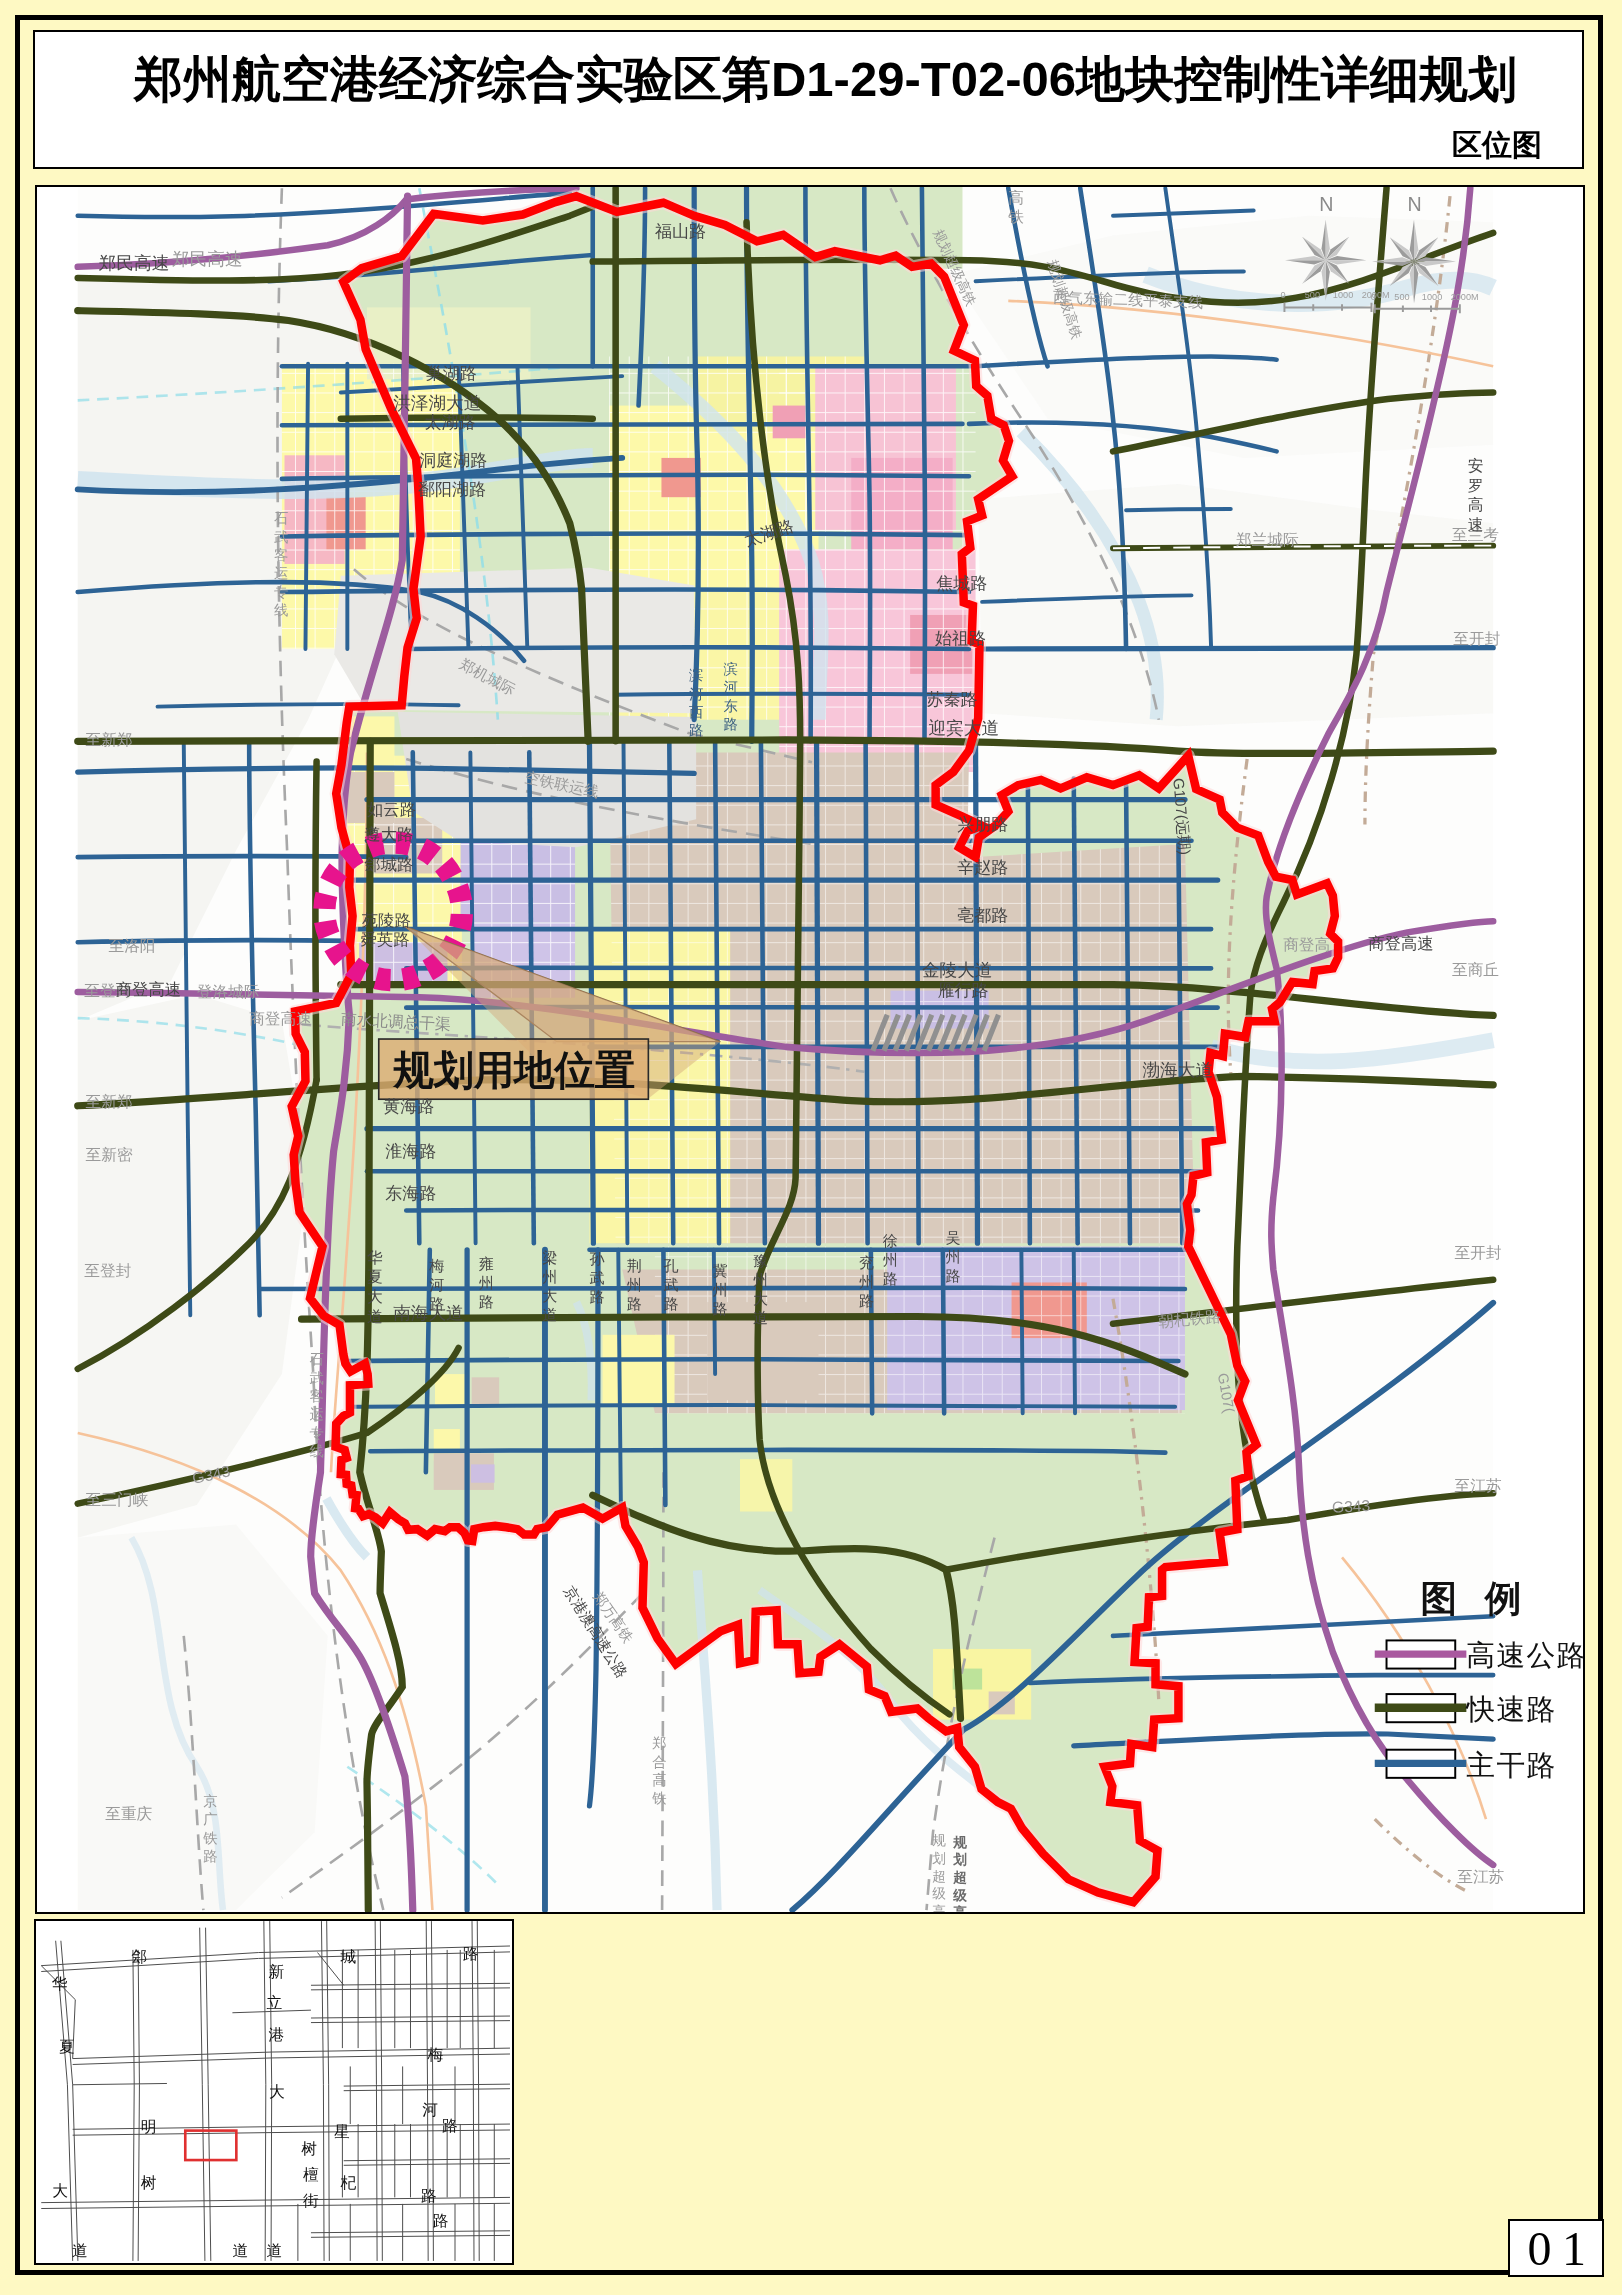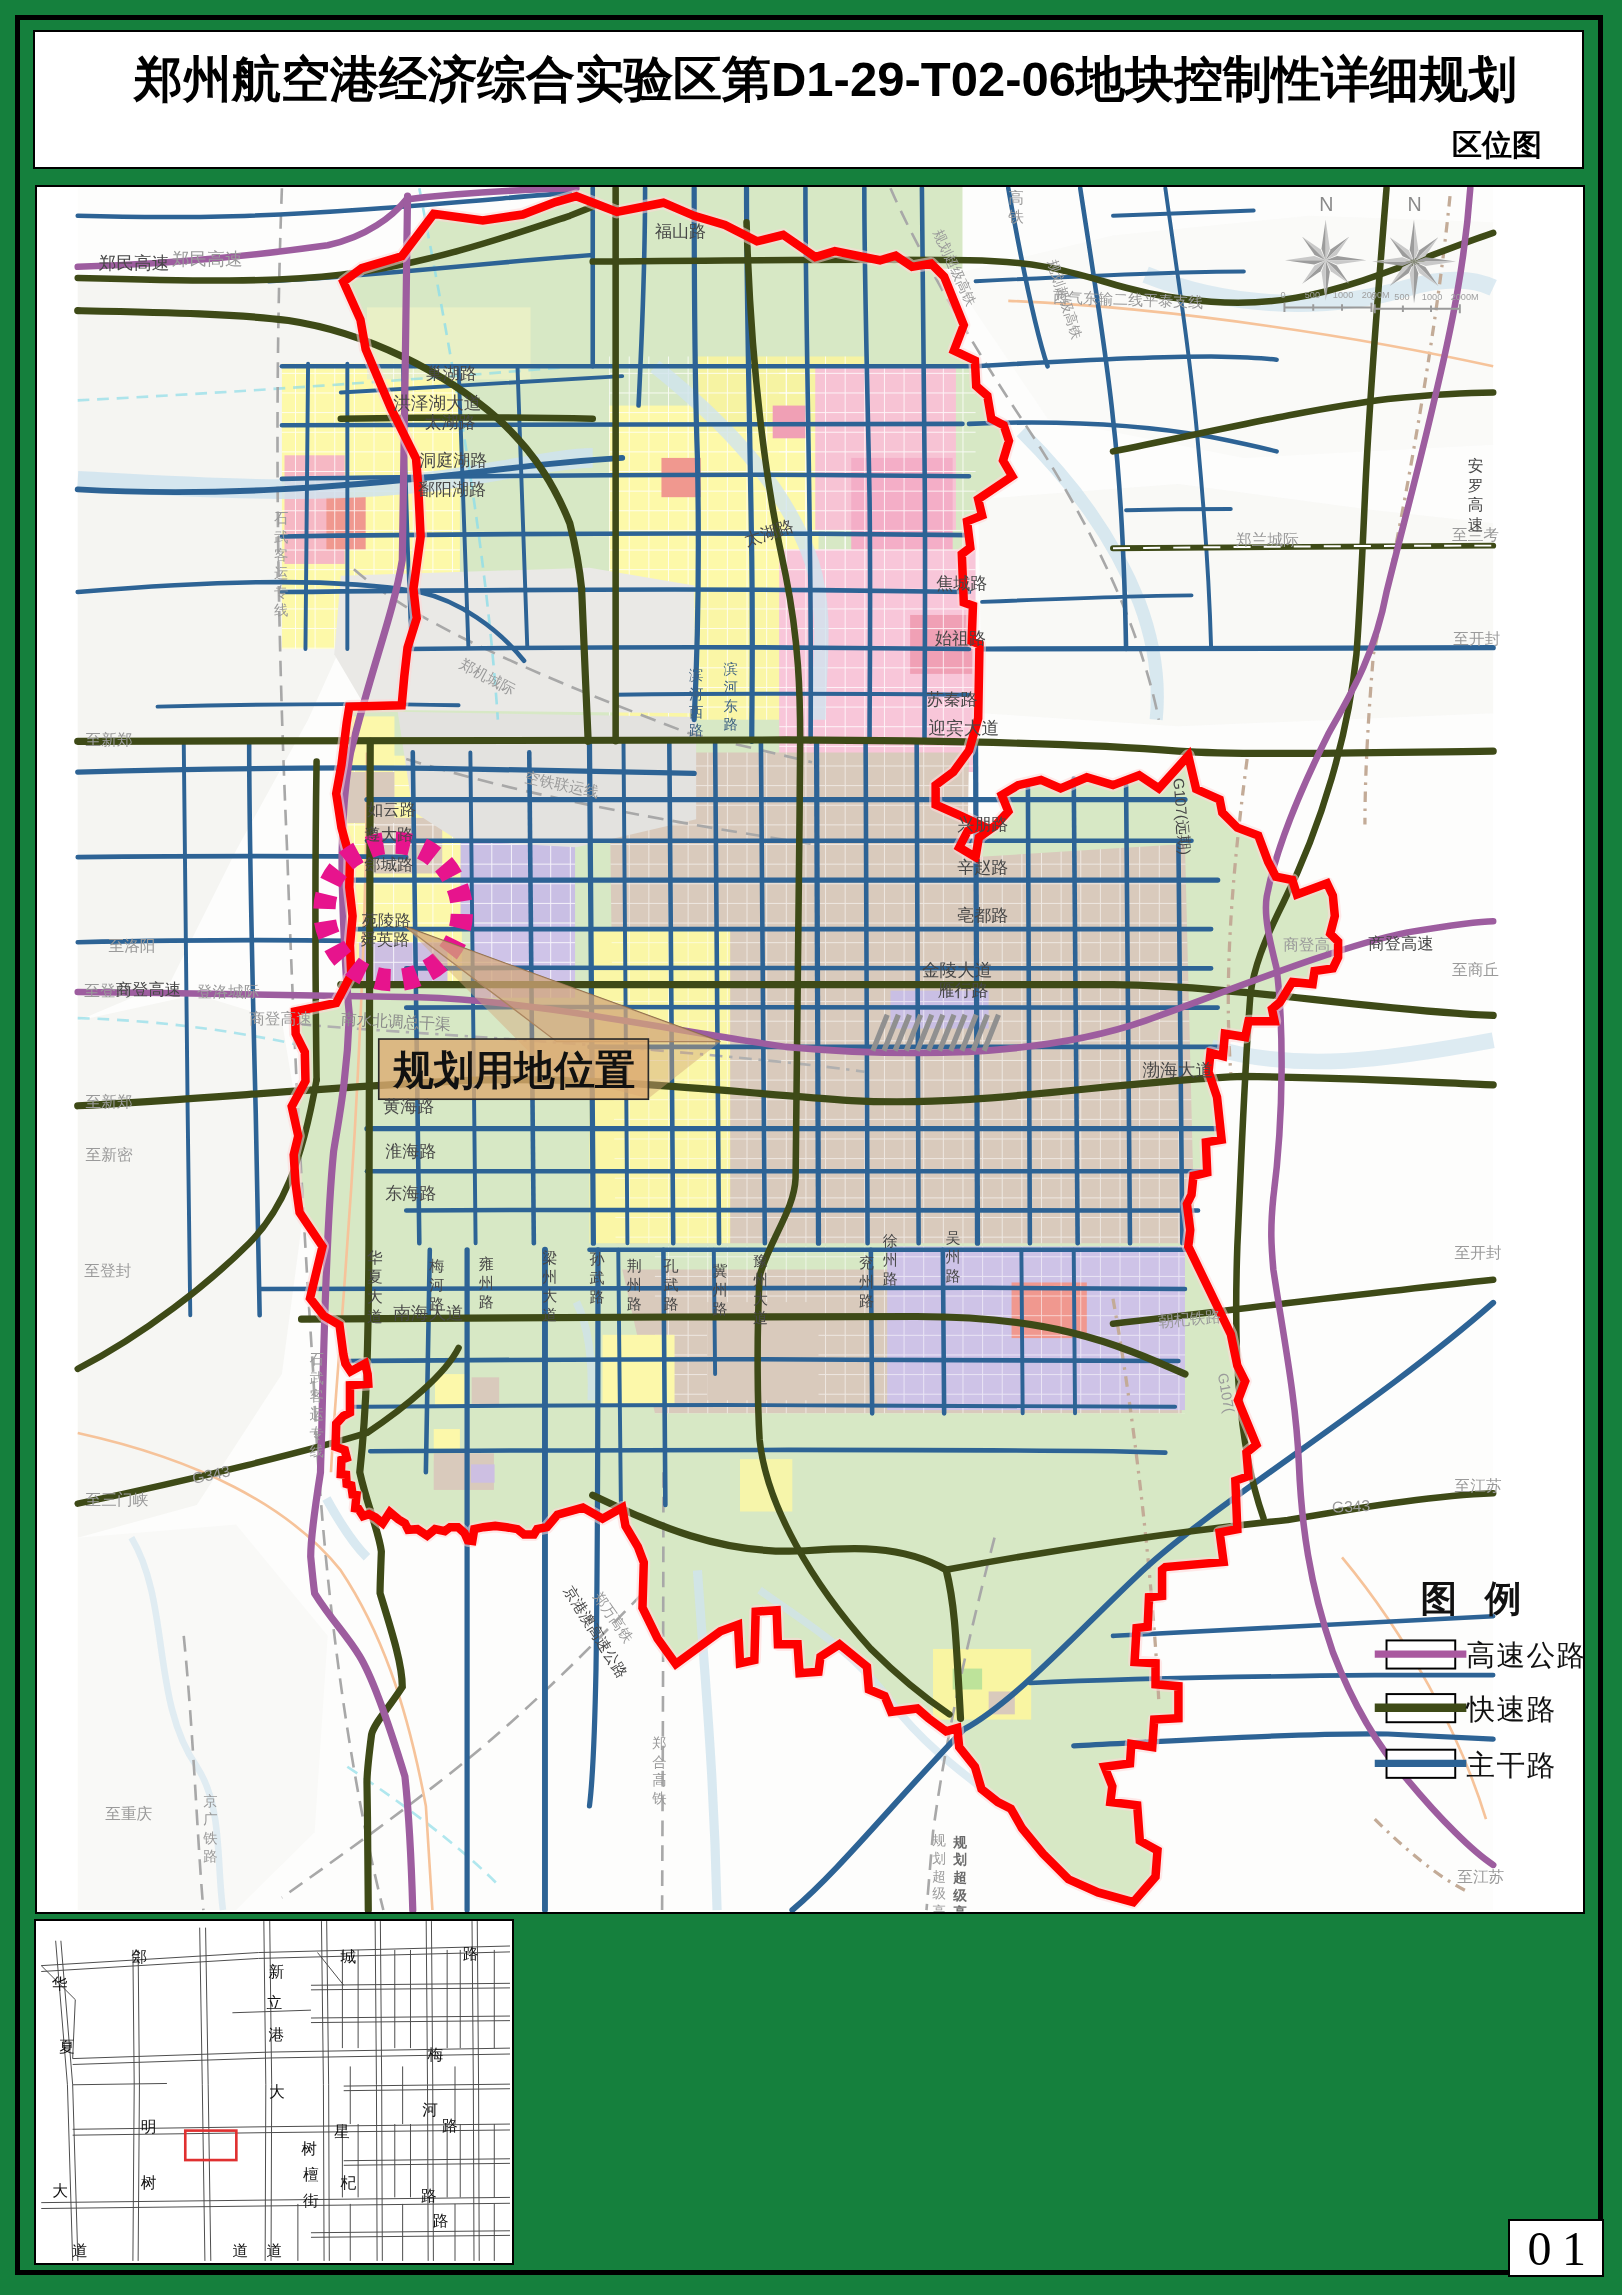--- a/index.html
+++ b/index.html
@@ -1,16 +1,16 @@
 <!DOCTYPE html>
 <html style="font-size:10.5px"><head>
 <meta charset="utf-8">
 <style>
   html,body{margin:0;padding:0;background:#ffffff;}
-  #page{position:relative;width:1623px;height:2295px;background:#15803d;font-family:"Liberation Sans",sans-serif;overflow:hidden;}
+  #page{position:relative;width:1623px;height:2295px;background:#fef9c3;font-family:"Liberation Sans",sans-serif;overflow:hidden;}
   .abs{position:absolute;}
 </style>
 </head>
 <body>
 <div id="page">
 
 <div class="abs" style="left:15px;top:15px;width:1578px;height:2250px;border:5.2px solid #000;"></div>
 
 <div class="abs" style="left:33px;top:30px;width:1547px;height:135px;border:2.6px solid #000;background:#fff;"></div>
 

